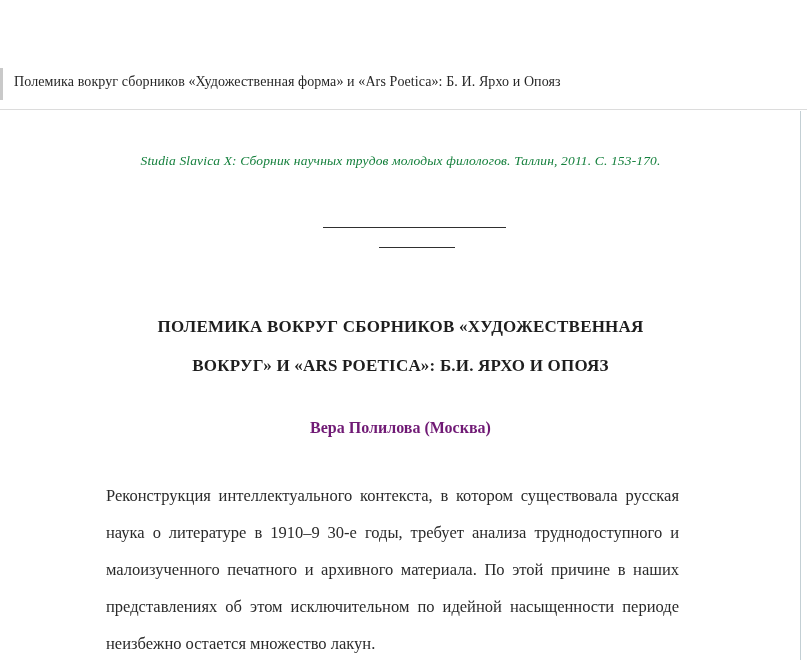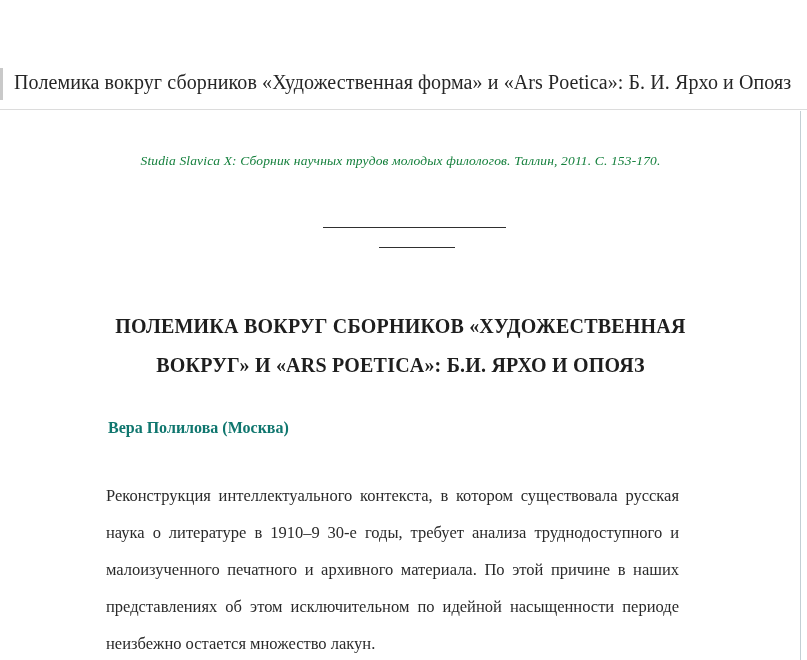--- a/index.html
+++ b/index.html
@@ -36,21 +36,21 @@
     background: #c9c9c9;
   }
   #header-title {
     position: absolute;
     left: 14px;
     top: 0;
     right: 6px;
     height: 54px;
     line-height: 54px;
     font-family: "Liberation Serif", "DejaVu Serif", serif;
-    font-size: 20px;
+    font-size: 14px;
     color: #262626;
     white-space: nowrap;
     overflow: hidden;
     letter-spacing: 0.1px;
   }
 
   
   #document-sheet {
     position: absolute;
     left: 0;
@@ -90,38 +90,38 @@
     width: 76px;
   }
 
   #article-title {
     position: absolute;
     left: 108px;
     top: 196px;
     width: 585px;
     text-align: center;
     font-weight: bold;
-    font-size: 20px;
+    font-size: 17px;
     line-height: 39px;
     color: #1e1e1e;
     letter-spacing: 0.2px;
   }
   #article-title .title-line {
     display: block;
   }
 
   #article-author {
     position: absolute;
     left: 108px;
     top: 308px;
     width: 585px;
-    text-align: left;
+    text-align: center;
     font-weight: bold;
     font-size: 16px;
-    color: #0f766e;
+    color: #701a75;
   }
 
   #article-body {
     position: absolute;
     left: 106px;
     top: 366px;
     width: 573px;
   }
   #article-body p {
     margin: 0;

